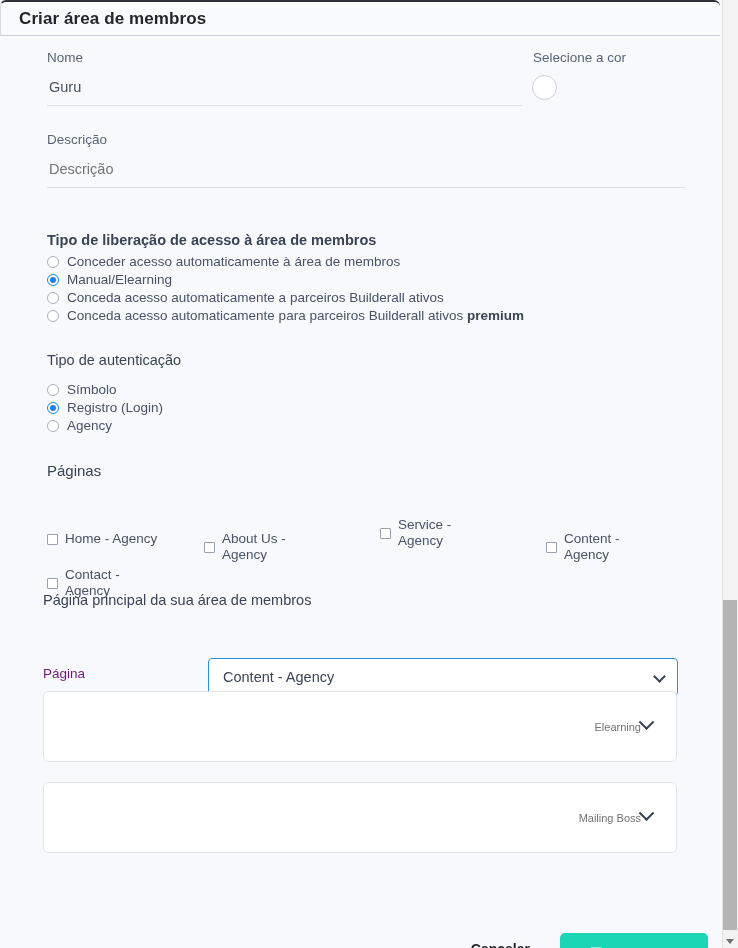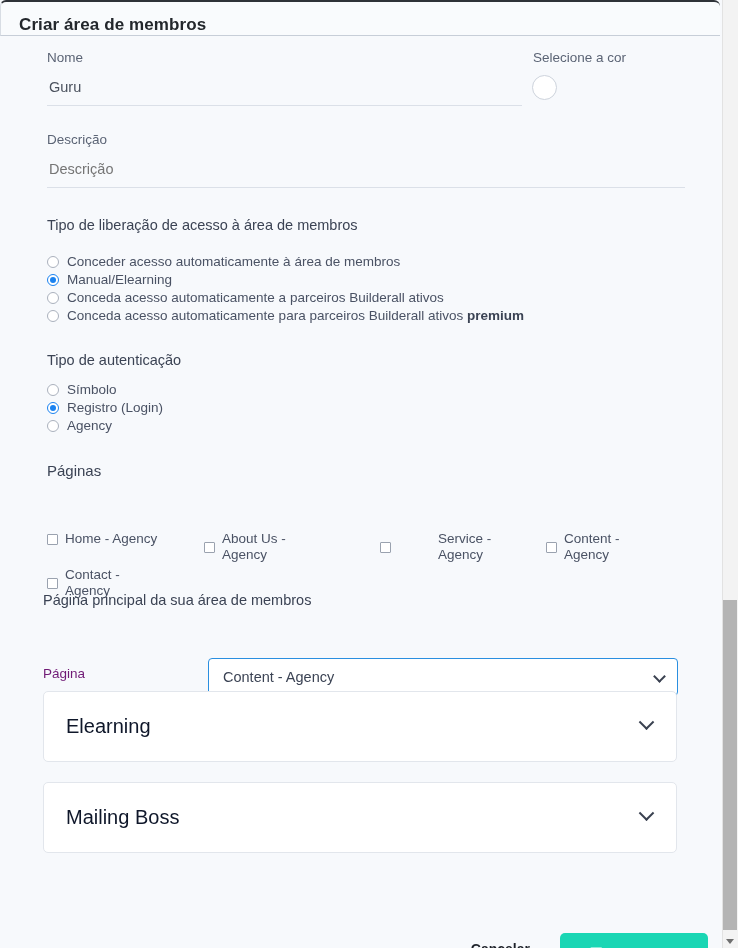--- a/index.html
+++ b/index.html
@@ -27,21 +27,21 @@
     top: 0; left: 0;
     width: 720px;
     height: 36px;
     background: #f9fbfd;
     border-top: 2px solid #2e3238;
     border-left: 1px solid #d8dde4;
     border-bottom: 1px solid #c7ced8;
     border-top-left-radius: 6px;
     border-top-right-radius: 6px;
     display: flex;
-    align-items: flex-end;
+    align-items: center;
     padding-left: 18px;
   }
   .titlebar-text {
     font-size: 17px;
     font-weight: bold;
     color: #23272c;
     letter-spacing: .1px;
   }
 
   
@@ -107,21 +107,21 @@
     padding: 0 2px 6px 2px;
   }
 
   
   .section-heading {
     position: absolute;
     font-size: 14.5px;
     color: #3b4354;
     left: 47px;
   }
-  .h-acesso { top: 180px; }
+  .h-acesso { top: 195px; font-weight: bold; }
   .h-auth   { top: 315px; }
   .h-pages  { top: 425px; font-size: 15px; }
   .h-main   { top: 555px; font-size: 14.5px; left: 43px; }
 
   
   .radio-group { position: absolute; left: 47px; }
   .rg-acesso { top: 216px; }
   .rg-auth   { top: 344px; }
 
   .radio-row {
@@ -182,21 +182,21 @@
   .cb-label {
     font-size: 13.5px;
     color: #4a5264;
     line-height: 16px;
     max-width: 96px;
   }
   .cb-label.wide { max-width: 160px; }
 
   .pi-0 { left: 0;   top: 41px; }
   .pi-1 { left: 157px; top: 41px; }
-  .pi-2 { left: 333px; top: 41px; gap: 40px; }
+  .pi-2 { left: 333px; top: 27px; }
   .pi-3 { left: 499px; top: 41px; }
   .pi-4 { left: 0;   top: 77px; }
 
   
   .sel-label {
     position: absolute;
     left: 43px; top: 629px;
     font-size: 13.5px;
     color: #701a75;
   }
@@ -248,22 +248,23 @@
     border-radius: 5px;
     display: flex;
     align-items: center;
     padding: 0 24px 0 22px;
     cursor: pointer;
   }
   .panel-1 { top: 654px; }
   .panel-2 { top: 745px; }
   .panel-title {
     flex: 1;
-    font-size: 20px;
-    color: #0f172a;
+    font-size: 11px;
+    color: #737373;
+    text-align: right;
   }
   .panel-chevron {
     width: 11px; height: 11px;
     border-right: 2.2px solid #3a4150;
     border-bottom: 2.2px solid #3a4150;
     transform: rotate(45deg) translate(-3px,-3px);
   }
 
   
   .btn-cancel {

